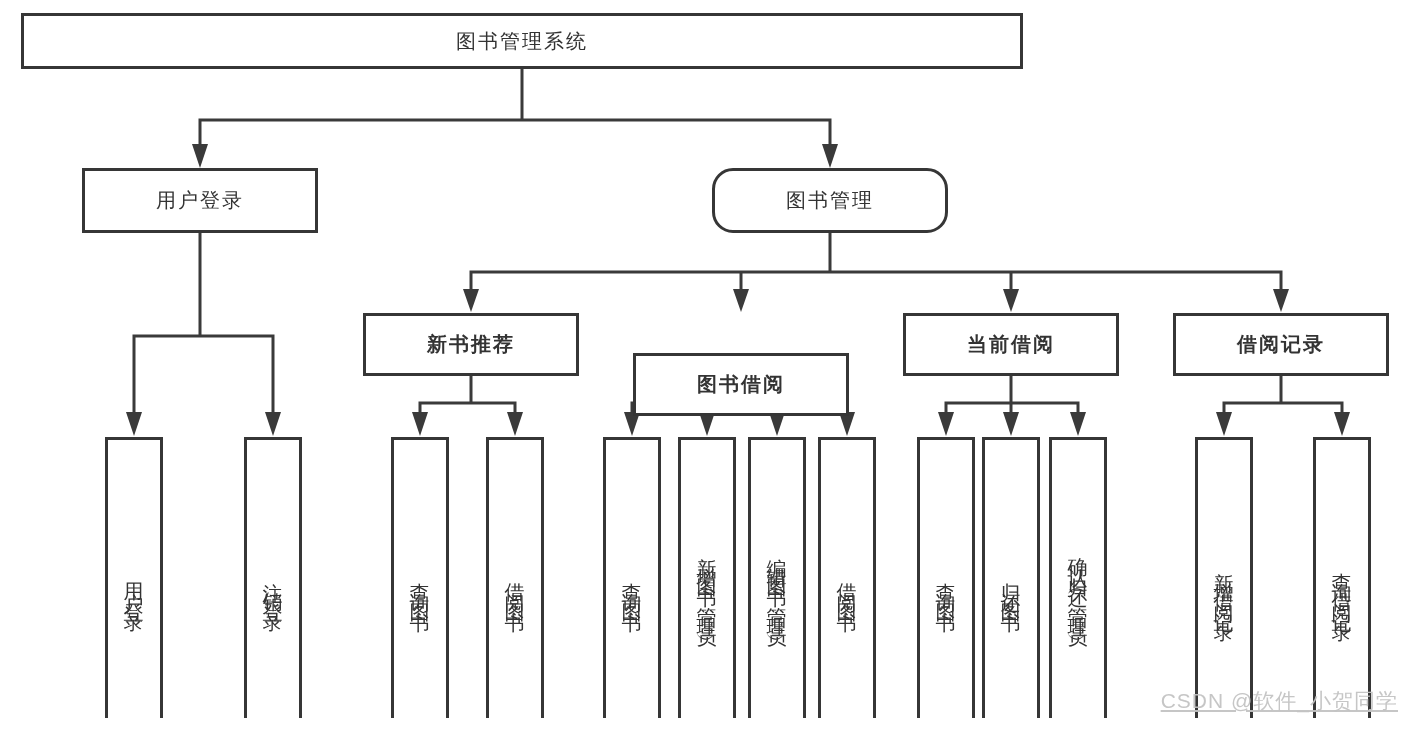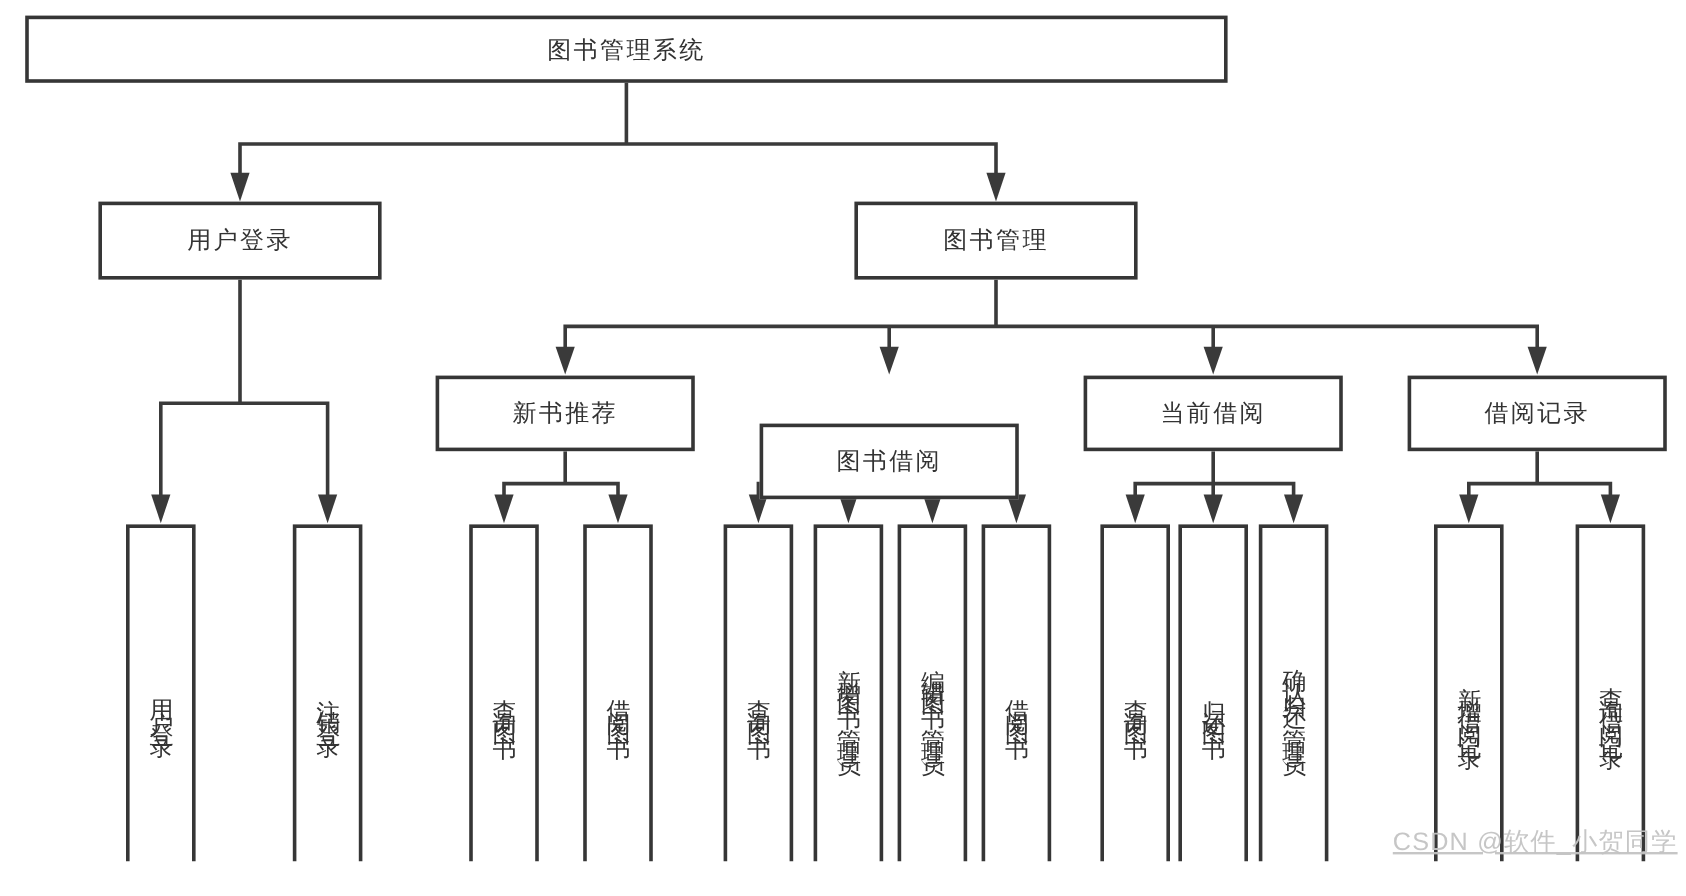--- a/index.html
+++ b/index.html
@@ -29,22 +29,22 @@
   }
   .h-label {
     font-size: 20px;
     letter-spacing: 2px;
     color: #333333;
     white-space: nowrap;
   }
   .root-box  { left: 21px;  top: 13px;  width: 1002px; height: 56px; }
   .l2-box    { top: 168px; width: 236px; height: 65px; }
   .l2-a { left: 82px; }
-  .l2-b { left: 712px; }
-  .l3-box    { top: 313px; width: 216px; height: 63px; }
+  .l2-b { left: 712px; border-radius: 21px; }
+  .l3-box    { top: 313px; width: 216px; height: 63px; font-weight: bold; }
   .l3-a { left: 363px; }
   .l3-b { left: 633px; margin-top: 40px; }
   .l3-c { left: 903px; }
   .l3-d { left: 1173px; }
   .leaf {
     top: 437px;
     width: 58px;
     height: 300px;
   }
   .v-label {

